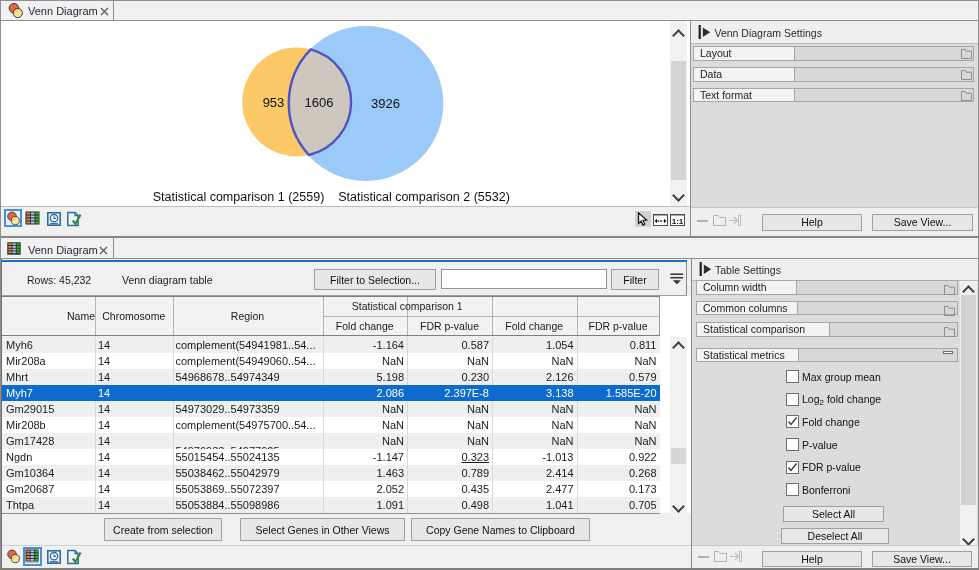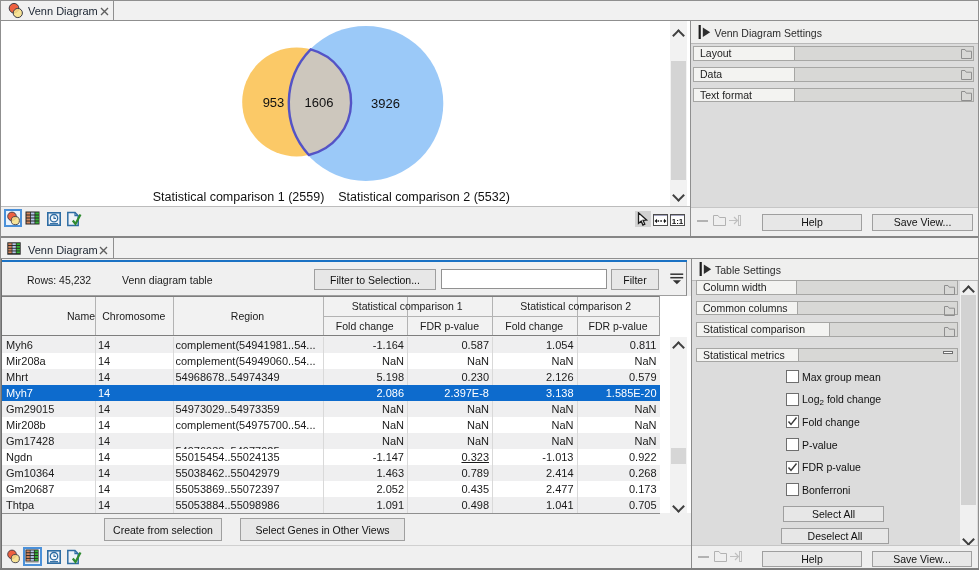--- a/index.html
+++ b/index.html
@@ -190,21 +190,20 @@
 <div class="ab" style="left:170.5px;top:1px;width:1px;height:38px;background:#b3b3b3;"></div>
 <div class="ab" style="left:320.5px;top:1px;width:1px;height:38px;background:#b3b3b3;"></div>
 <div class="ab" style="left:405px;top:1px;width:1px;height:38px;background:#b3b3b3;"></div>
 <div class="ab" style="left:490px;top:1px;width:1px;height:38px;background:#b3b3b3;"></div>
 <div class="ab" style="left:574.5px;top:1px;width:1px;height:38px;background:#b3b3b3;"></div>
 <div class="ab" style="left:320.5px;top:20px;width:337px;height:1px;background:#b3b3b3;"></div>
 <div class="t11 ab" style="left:1px;top:0;width:92px;height:40px;line-height:40px;text-align:center;margin-left:32px;">Name</div>
 <div class="t11 ab" style="left:93px;top:0;width:77.5px;height:40px;line-height:40px;text-align:center;">Chromosome</div>
 <div class="t11 ab" style="left:170.5px;top:0;width:150.0px;height:40px;line-height:40px;text-align:center;">Region</div>
 <div class="t11 ab" style="left:320.5px;top:0;width:169.5px;height:20px;line-height:20px;text-align:center;">Statistical comparison 1</div>
-<div class="t11 ab" style="left:490px;top:0;width:167.5px;height:20px;line-height:20px;text-align:center;">Statistical comparison 2</div>
 <div class="t11 ab" style="left:320.5px;top:20px;width:84.5px;height:20px;line-height:20px;text-align:center;">Fold change</div>
 <div class="t11 ab" style="left:405px;top:20px;width:85px;height:20px;line-height:20px;text-align:center;">FDR p-value</div>
 <div class="t11 ab" style="left:490px;top:20px;width:84.5px;height:20px;line-height:20px;text-align:center;">Fold change</div>
 <div class="t11 ab" style="left:574.5px;top:20px;width:83.0px;height:20px;line-height:20px;text-align:center;">FDR p-value</div>
 <div class="ab" style="left:0;top:40.5px;width:657.5px;height:176px;background:#fff;"></div>
 <div class="ab" style="left:0;top:216.5px;width:657.5px;height:1px;background:#8f8f8f;"></div>
 <div class="ab" style="left:0;top:40.5px;width:657.5px;height:16px;background:#efeff0;"></div>
 <div class="ab" style="left:4px;top:40.5px;width:89px;height:16px;line-height:16px;font-size:11px;color:#1a1a1a;text-align:left;white-space:nowrap;overflow:hidden;">Myh6</div>
 <div class="ab" style="left:96px;top:40.5px;width:74.5px;height:16px;line-height:16px;font-size:11px;color:#1a1a1a;text-align:left;white-space:nowrap;overflow:hidden;">14</div>
 <div class="ab" style="left:173.5px;top:40.5px;width:147.0px;height:16px;line-height:16px;font-size:11px;color:#1a1a1a;text-align:left;white-space:nowrap;overflow:hidden;">complement(54941981..54...</div>
@@ -306,20 +305,21 @@
 </div>
 
 <div class="ab" style="left:660px;top:296px;width:31px;height:217px;background:#fff;"></div>
 <div class="ab" style="left:670px;top:337px;width:17px;height:176px;background:#f2f2f2;"></div>
 <div class="ab" style="left:671px;top:448px;width:15px;height:16px;background:#d6d6d6;"></div>
 <div class="chev" style="left:674px;top:343px;transform:rotate(45deg);"></div>
 <div class="chev" style="left:674px;top:502px;transform:rotate(225deg);"></div>
 
 <div class="btn" style="left:104px;top:518px;width:118px;height:23px;line-height:22px;box-sizing:border-box;">Create from selection</div>
 <div class="btn" style="left:240px;top:518px;width:165px;height:23px;line-height:22px;box-sizing:border-box;">Select Genes in Other Views</div>
+<div class="btn" style="left:411px;top:518px;width:179px;height:23px;line-height:22px;box-sizing:border-box;">Copy Gene Names to Clipboard</div>
 
 <div class="ab" style="left:2px;top:545px;width:689px;height:24px;background:#f0f0f0;border-top:1px solid #d0d0d0;box-sizing:border-box;"></div>
 <svg class="ab" style="left:6px;top:549px;" width="15" height="15" viewBox="0 0 15 15">
  <circle cx="6" cy="5.4" r="4.3" fill="#ee6040" stroke="#3c3c46" stroke-width="0.9"></circle>
  <circle cx="9.3" cy="9.6" r="4.1" fill="#f7e089" fill-opacity="0.88" stroke="#3c3c46" stroke-width="0.9"></circle>
 </svg>
 <div class="ab" style="left:23px;top:547px;width:19px;height:19px;border:2px solid #4a90d9;background:#eaf3fc;box-sizing:border-box;"></div>
 <svg class="ab" style="left:25px;top:549px;" width="15" height="15" viewBox="0 0 16 16">
  <rect x="0.5" y="0.5" width="14" height="13" fill="#262626"></rect>
  <g>

